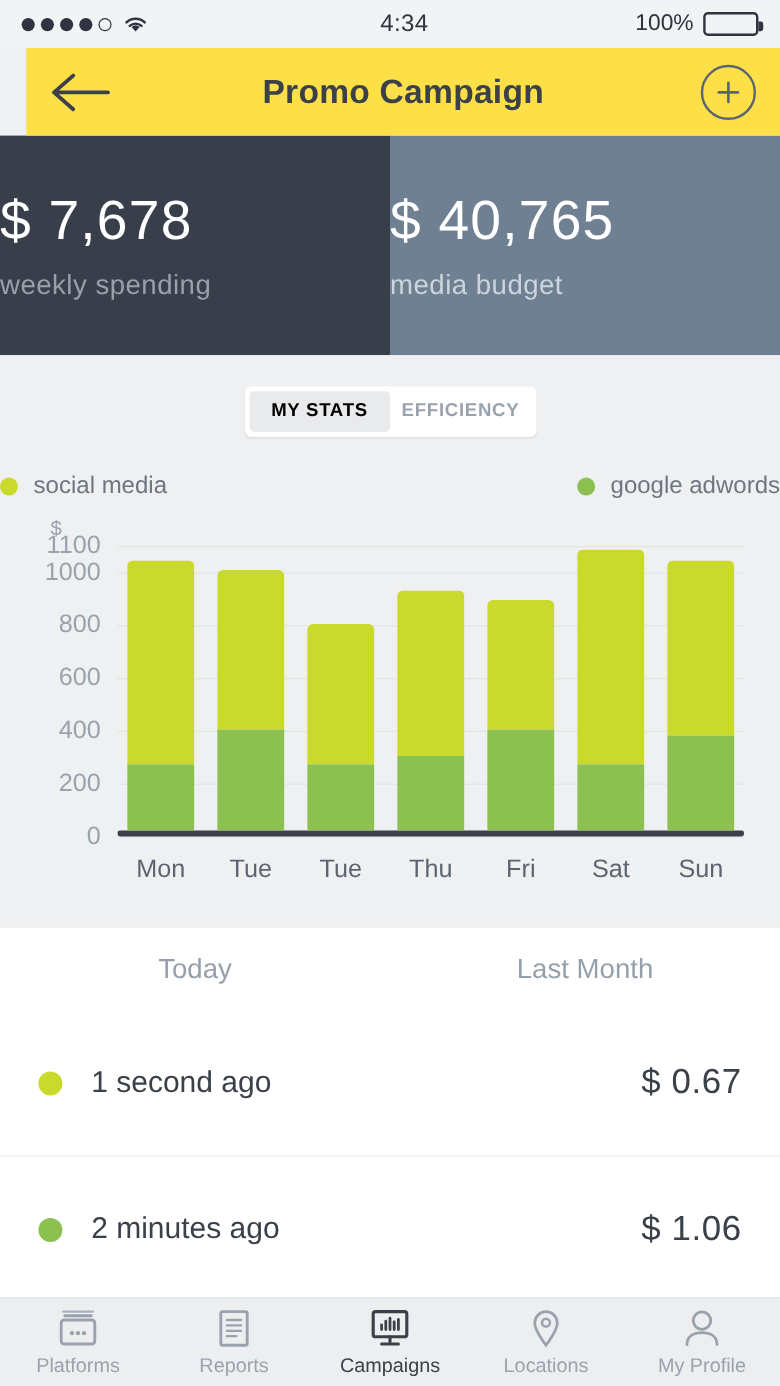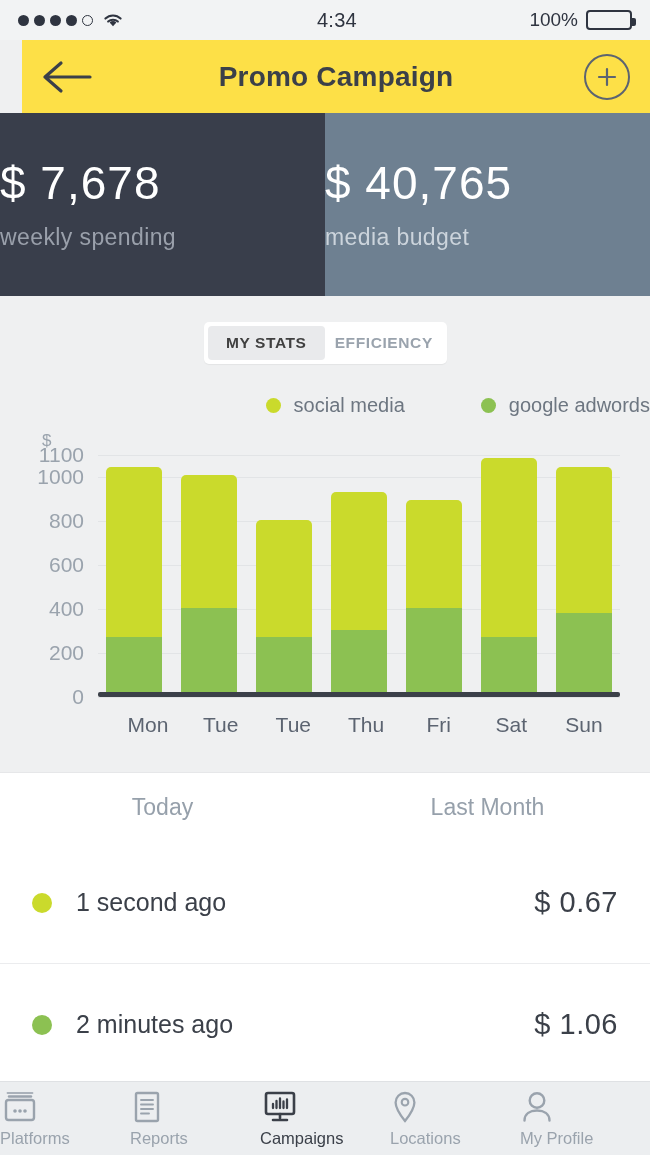--- a/index.html
+++ b/index.html
@@ -83,24 +83,24 @@
   .segmented {
     width:243px; margin:0 auto; background:#fff;
     border-radius:5px; display:flex; padding:4px;
     box-shadow:0 1px 1px rgba(0,0,0,.05);
   }
   .seg {
     flex:1; text-align:center; padding:8px 4px;
     font-size:15.5px; font-weight:bold; letter-spacing:.6px;
     border-radius:4px; cursor:pointer; color:#9aa3ad;
   }
-  .seg.active { background:#e9eaec; color:#404040; }
+  .seg.active { background:#e9eaec; color:#000000; }
 
   .legend {
-    display:flex; justify-content:flex-end; gap:76px;
+    display:flex; justify-content:space-between; gap:76px;
     margin-top:30px;
   }
   .legend-item { display:flex; align-items:center; gap:13px; }
   .legend-dot { width:15px; height:15px; border-radius:50%; }
   .legend-label { font-size:20px; color:#6d7681; font-weight:300; }
 
   .plot {
     position:relative; margin:18px 22px 0 22px; height:300px;
   }
   .y-unit {
@@ -122,21 +122,21 @@
   }
   .bars {
     position:absolute; left:84px; right:16px; top:20px; bottom:43px;
     display:flex; justify-content:space-between; align-items:flex-end;
   }
   .bar-col { width:56px; display:flex; flex-direction:column; justify-content:flex-end; height:100%; }
   .bar { width:100%; border-radius:5px 5px 0 0; position:relative; overflow:hidden; }
   .bar .seg-top { width:100%; }
   .bar .seg-bottom { width:100%; }
   .x-labels {
-    position:absolute; left:98px; right:16px; bottom:-2px;
+    position:absolute; left:84px; right:16px; bottom:-2px;
     display:flex; justify-content:space-between;
   }
   .x-label {
     width:56px; text-align:center; font-size:21px;
     color:#5c6471; font-weight:300;
   }
 
   
   .period-tabs {
     display:flex; background:#fff; height:70px;
@@ -159,21 +159,21 @@
   .tx-amount { margin-left:auto; font-size:29px; color:#3b4049; font-weight:300; letter-spacing:.5px; }
 
   
   .bottom-nav {
     position:absolute; left:0; right:0; bottom:0; height:74px;
     background:#eceef0; border-top:1px solid #dfe1e4;
     display:flex;
   }
   .nav-item {
     flex:1; display:flex; flex-direction:column;
-    justify-content:center; gap:5px;
+    align-items:center; justify-content:center; gap:5px;
     cursor:pointer; color:#9aa3ad;
   }
   .nav-item.active { color:#3b4049; }
   .nav-label { font-size:16.5px; }
   .nav-ico { height:34px; display:flex; align-items:flex-end; }
 </style>
 </head>
 <body>
 
 <div class="statusbar">

